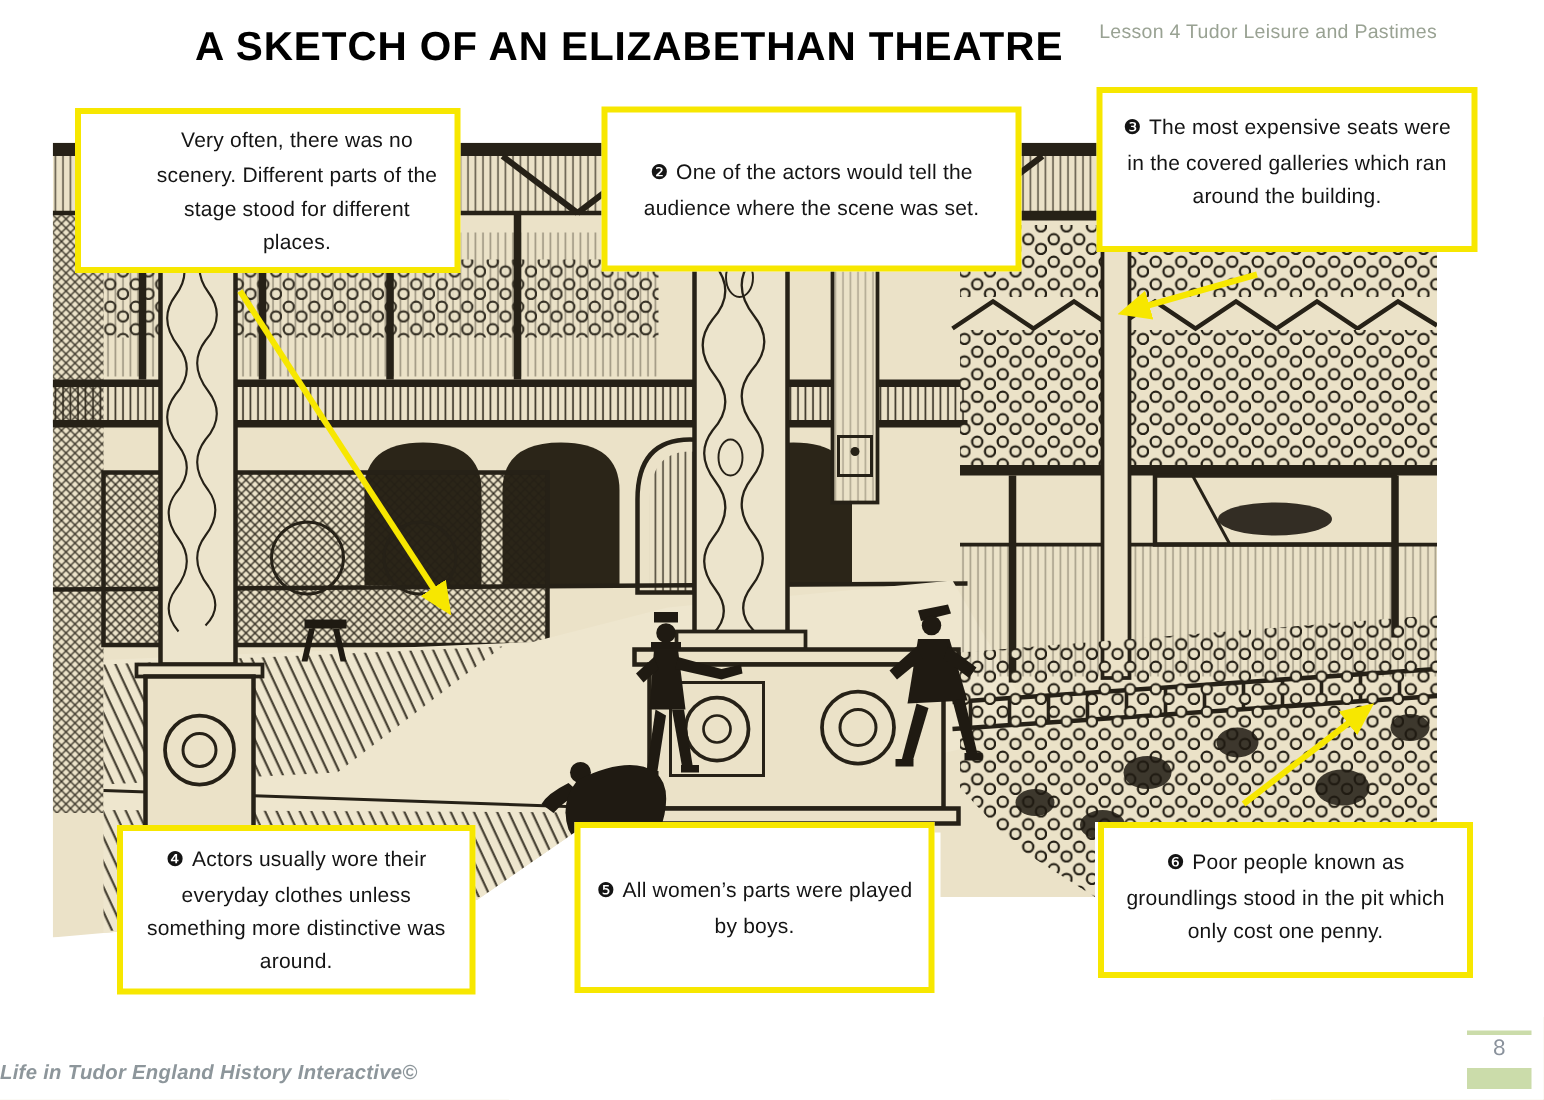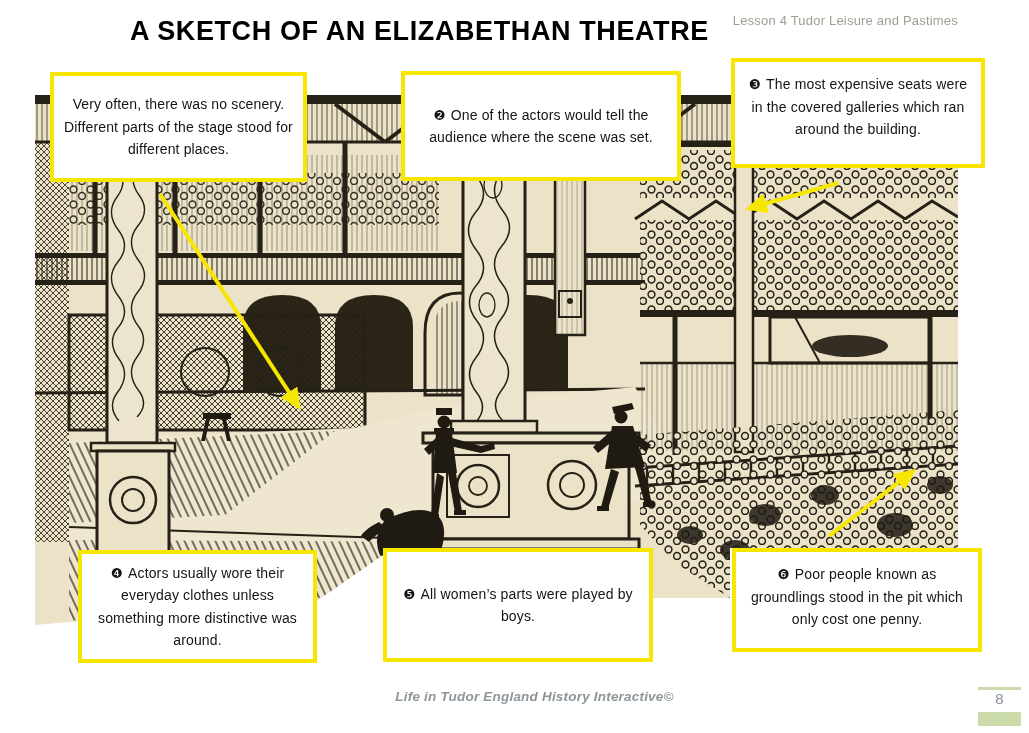--- a/index.html
+++ b/index.html
@@ -30,31 +30,31 @@
     position:absolute; box-sizing:border-box; background:#fff;
     border:4px solid var(--callout-border,#f7e700);
     display:flex; align-items:center; justify-content:center;
     text-align:center; padding:6px 9px;
     font-size:14px; line-height:1.6; color:#141414; letter-spacing:.15px;
   }
   .callout.v-top { align-items:flex-start; padding-top:11px; }
   .callout p { margin:0; }
   .num { font-family:"DejaVu Sans", sans-serif; margin-right:5px; font-size:13.5px; }
   .num:empty { margin-right:0; }
-  .b1 { left:50px;  top:72px;  width:257px; height:110px; }
+  .b1 { left:50px;  top:72px;  width:257px; height:110px;padding-left:48px; }
   .b2 { left:401px; top:71px;  width:280px; height:110px; }
   .b3 { left:731px; top:58px;  width:254px; height:110px; }
   .b4 { left:78px;  top:550px; width:239px; height:113px; }
-  .b5 { left:383px; top:548px; width:270px; height:114px;align-items:center; }
+  .b5 { left:383px; top:548px; width:240px; height:114px;align-items:center; }
   .b6 { left:732px; top:548px; width:250px; height:104px;text-align:center; }
   
   .credit {
-    position:absolute; left:0; right:0; top:689px; text-align:center;
+    position:absolute; left:0; right:0; top:707px; text-align:left;
     font-size:13.5px; font-style:italic; font-weight:bold;
-    color:var(--credit-text,#8d969b); letter-spacing:.2px;padding-left:40px;
+    color:var(--credit-text,#8d969b); letter-spacing:.2px;
   }
   .pageno-line  { position:absolute; left:978px; top:687px; width:43px; height:3px;
                   background:var(--accent-green,#cbdcaa); }
   .pageno       { position:absolute; left:978px; top:690px; width:43px; text-align:center;
                   font-size:15px; color:#8a929c; }
   .pageno-block { position:absolute; left:978px; top:712px; width:43px; height:14px;
                   background:var(--accent-green,#cbdcaa); }
 </style>
 </head>
 <body>

